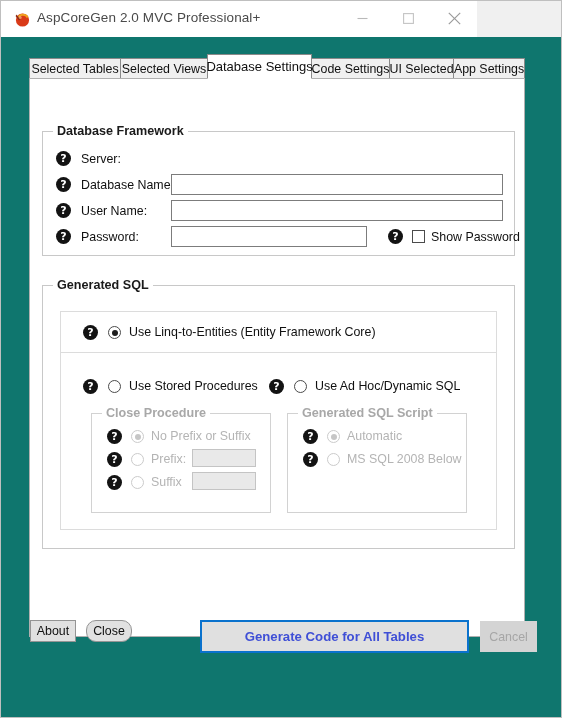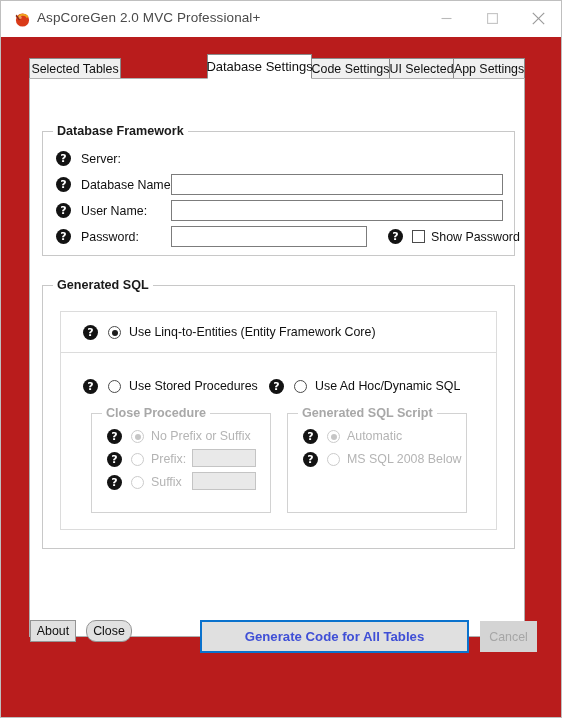--- a/index.html
+++ b/index.html
@@ -14,21 +14,21 @@
     width: 562px; height: 718px;
     background: #f0f0f0;
     border: 1px solid #bfbfbf;
     box-sizing: border-box;
     overflow: hidden;
   }
 
   
   .titlebar {
     position: absolute; left: 0; top: 0;
-    width: 560px; height: 36px;
+    width: 476px; height: 36px;
     background: #ffffff;
     box-sizing: border-box;
   }
   .title-icon {
     position: absolute; left: 13px; top: 10px;
     width: 17px; height: 17px;
   }
   .title-text {
     position: absolute; left: 36px; top: 9px;
     font-size: 13.5px; color: #4a4a4a;
@@ -41,21 +41,21 @@
   }
   .wbtn-min { right: 92px; }
   .wbtn-max { right: 46px; }
   .wbtn-close { right: 0px; }
   .wbtn svg { display: block; }
 
   
   .body-area {
     position: absolute; left: 0; top: 36px;
     width: 560px; height: 680px;
-    background: #b91c1c;
+    background: #0f766e;
   }
 
   
   .tabstrip {
     position: absolute; left: 28px; top: 18px;
     width: 496px; height: 24px;
   }
   .tab {
     position: absolute; bottom: 0;
     height: 21px;
@@ -238,20 +238,21 @@
         <line x1="0.8" y1="0.8" x2="12.2" y2="12.2" stroke="#9a9a9a" stroke-width="1.15"></line>
         <line x1="12.2" y1="0.8" x2="0.8" y2="12.2" stroke="#9a9a9a" stroke-width="1.15"></line>
       </svg>
     </span>
   </div>
 
   <div class="body-area">
 
     <div class="tabstrip">
       <div class="tab" style="left:0px;   width:92px;">Selected Tables</div>
+      <div class="tab" style="left:91px;  width:88px;">Selected Views</div>
       <div class="tab active" style="left:178px; width:105px;">Database Settings</div>
       <div class="tab" style="left:282px; width:79px;">Code Settings</div>
       <div class="tab" style="left:360px; width:65px;">UI Selected</div>
       <div class="tab" style="left:424px; width:72px;">App Settings</div>
     </div>
 
     <div class="tabpage">
 
       <div class="groupbox" style="left:12px; top:52px; width:473px; height:125px;">
         <span class="gb-title">Database Framework</span>

